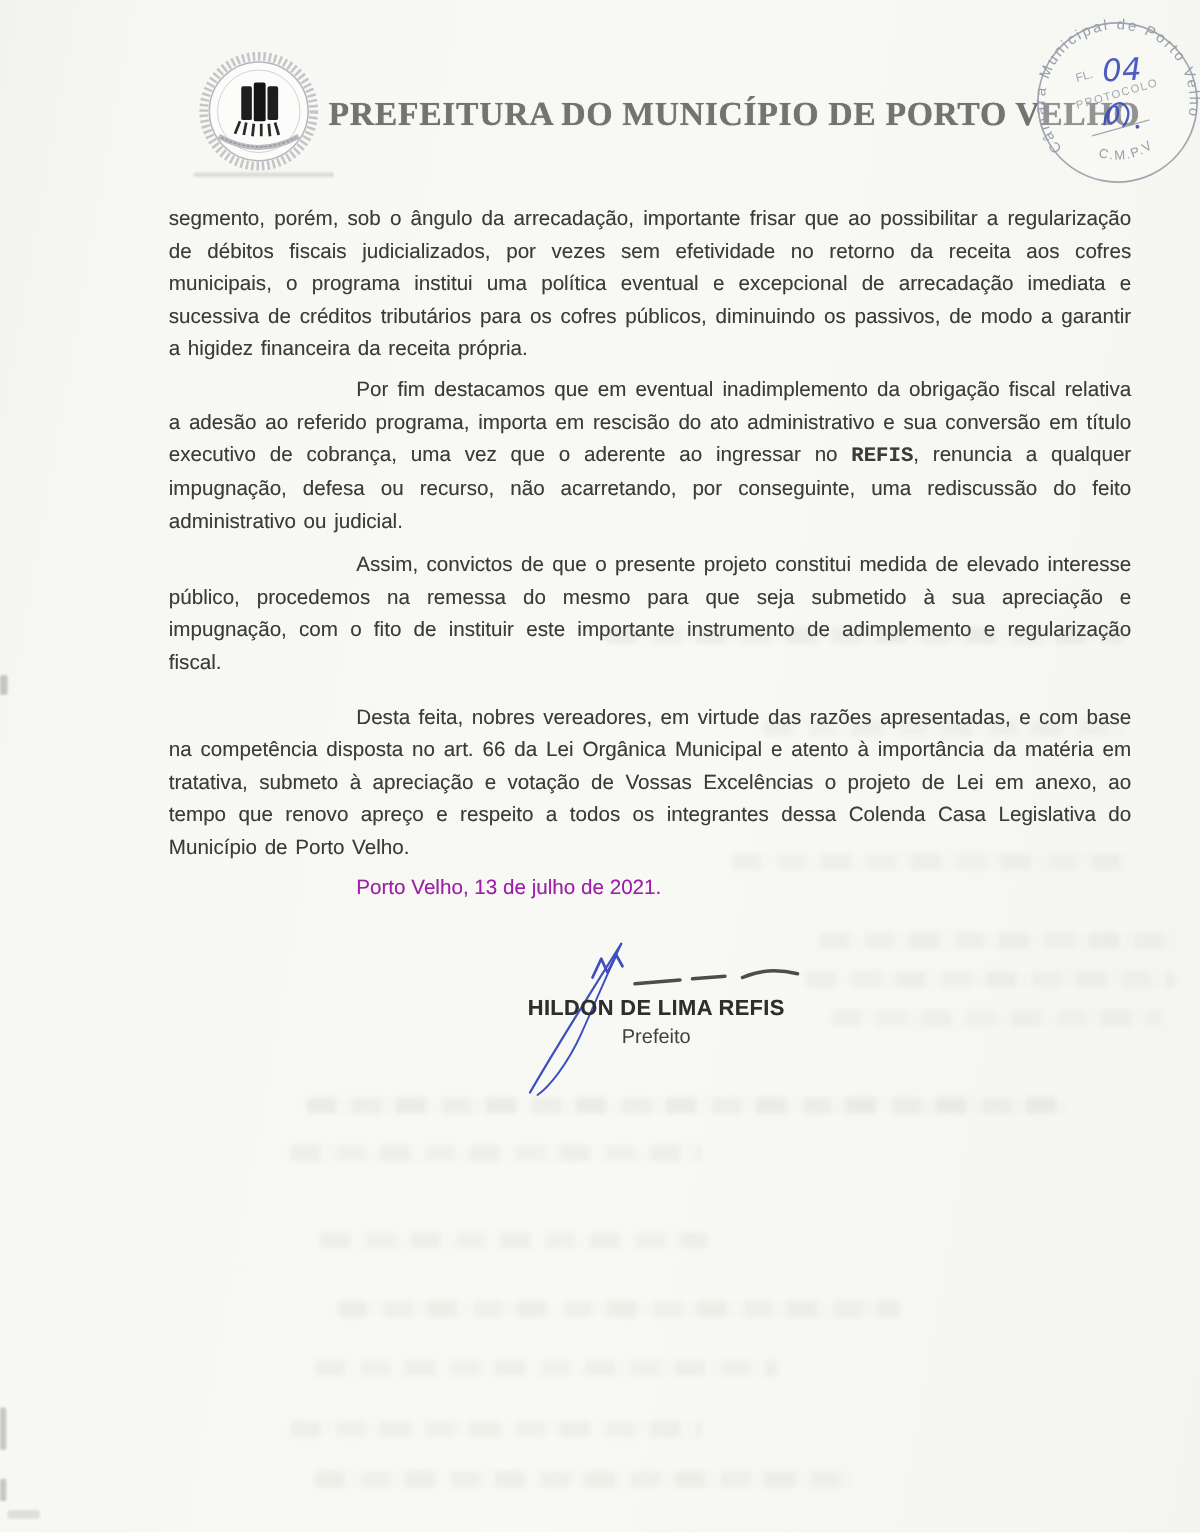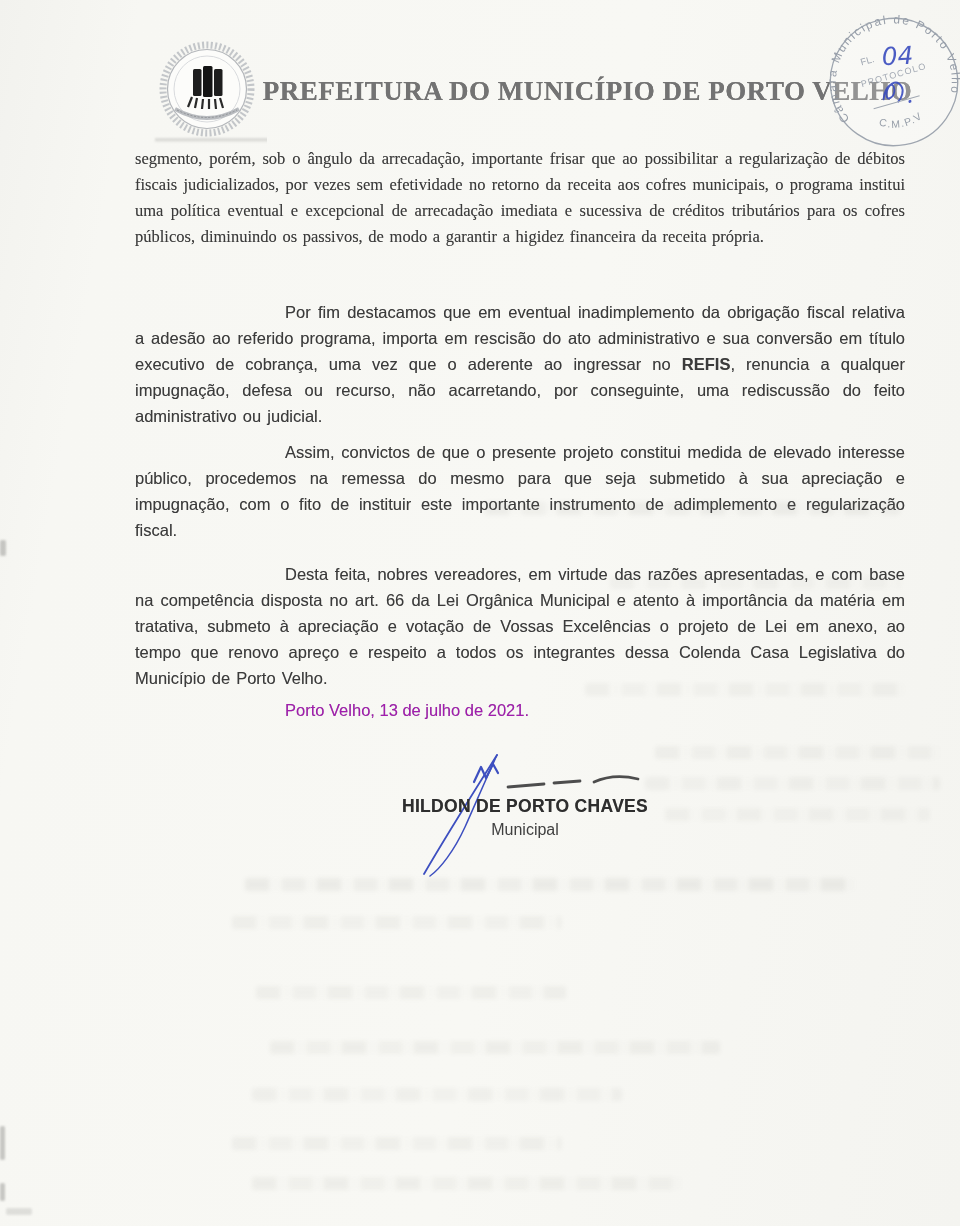--- a/index.html
+++ b/index.html
@@ -28,25 +28,25 @@
   
   .para {
     position:absolute; left:135px; width:770px;
     font-size:16.5px; line-height:26px;
     text-align:justify;
     color:#3b3b3b;
     text-shadow:0 0 .5px rgba(60,60,60,.4);
     word-spacing:1.5px;
   }
   .indent { text-indent:150px; }
-  .p1 { top:146px;font-family:Liberation Serif, serif; }
+  .p1 { top:162px; }
   .p2 { top:299px; }
   .p3 { top:439px; }
   .p4 { top:561px; }
-  .bold { font-weight:bold; }
+  .bold { font-weight:bold;font-family:Liberation Mono, monospace; }
 
   .date-line {
     position:absolute; left:285px; top:701px;
     font-size:16.5px; color:#a21caf;
     text-shadow:0 0 .5px rgba(60,60,60,.4);
   }
 
   
   .sig-svg { position:absolute; left:380px; top:742px; width:320px; height:145px; }
   .sig-block { position:absolute; left:355px; top:796px; width:340px; text-align:center; }
@@ -132,22 +132,22 @@
   <path d="M 94 40 l 7 -15 l 5 11 l 7 -14 l 5 9" fill="none" stroke="#3d4fc0" stroke-width="2.2" stroke-linecap="round" stroke-linejoin="round"></path>
 
   <g stroke="#4d4d4d" stroke-width="2.8" stroke-linecap="round" fill="none">
     <path d="M 128 45 l 36 -3"></path>
     <path d="M 174 41 l 26 -2"></path>
     <path d="M 214 40 q 20 -9 44 -3"></path>
   </g>
 </svg>
 
 <div class="sig-block">
-  <div class="sig-name">HILDON DE PORTO CHAVES</div>
-  <div class="sig-title">Municipal</div>
+  <div class="sig-name">HILDON DE LIMA REFIS</div>
+  <div class="sig-title">Prefeito</div>
 </div>
 
 <div class="ghost" style="top:502px; left:485px; width:415px;"></div>
 <div class="ghost" style="top:576px; left:610px; width:290px; opacity:.35;"></div>
 <div class="ghost" style="top:683px; left:585px; width:320px; opacity:.38;"></div>
 <div class="ghost" style="top:746px; left:655px; width:285px; opacity:.42;"></div>
 <div class="ghost" style="top:777px; left:645px; width:295px; opacity:.4;"></div>
 <div class="ghost" style="top:808px; left:665px; width:265px; opacity:.36;"></div>
 <div class="ghost" style="top:878px; left:245px; width:610px; opacity:.55;"></div>
 <div class="ghost" style="top:916px; left:232px; width:330px; opacity:.42;"></div>

